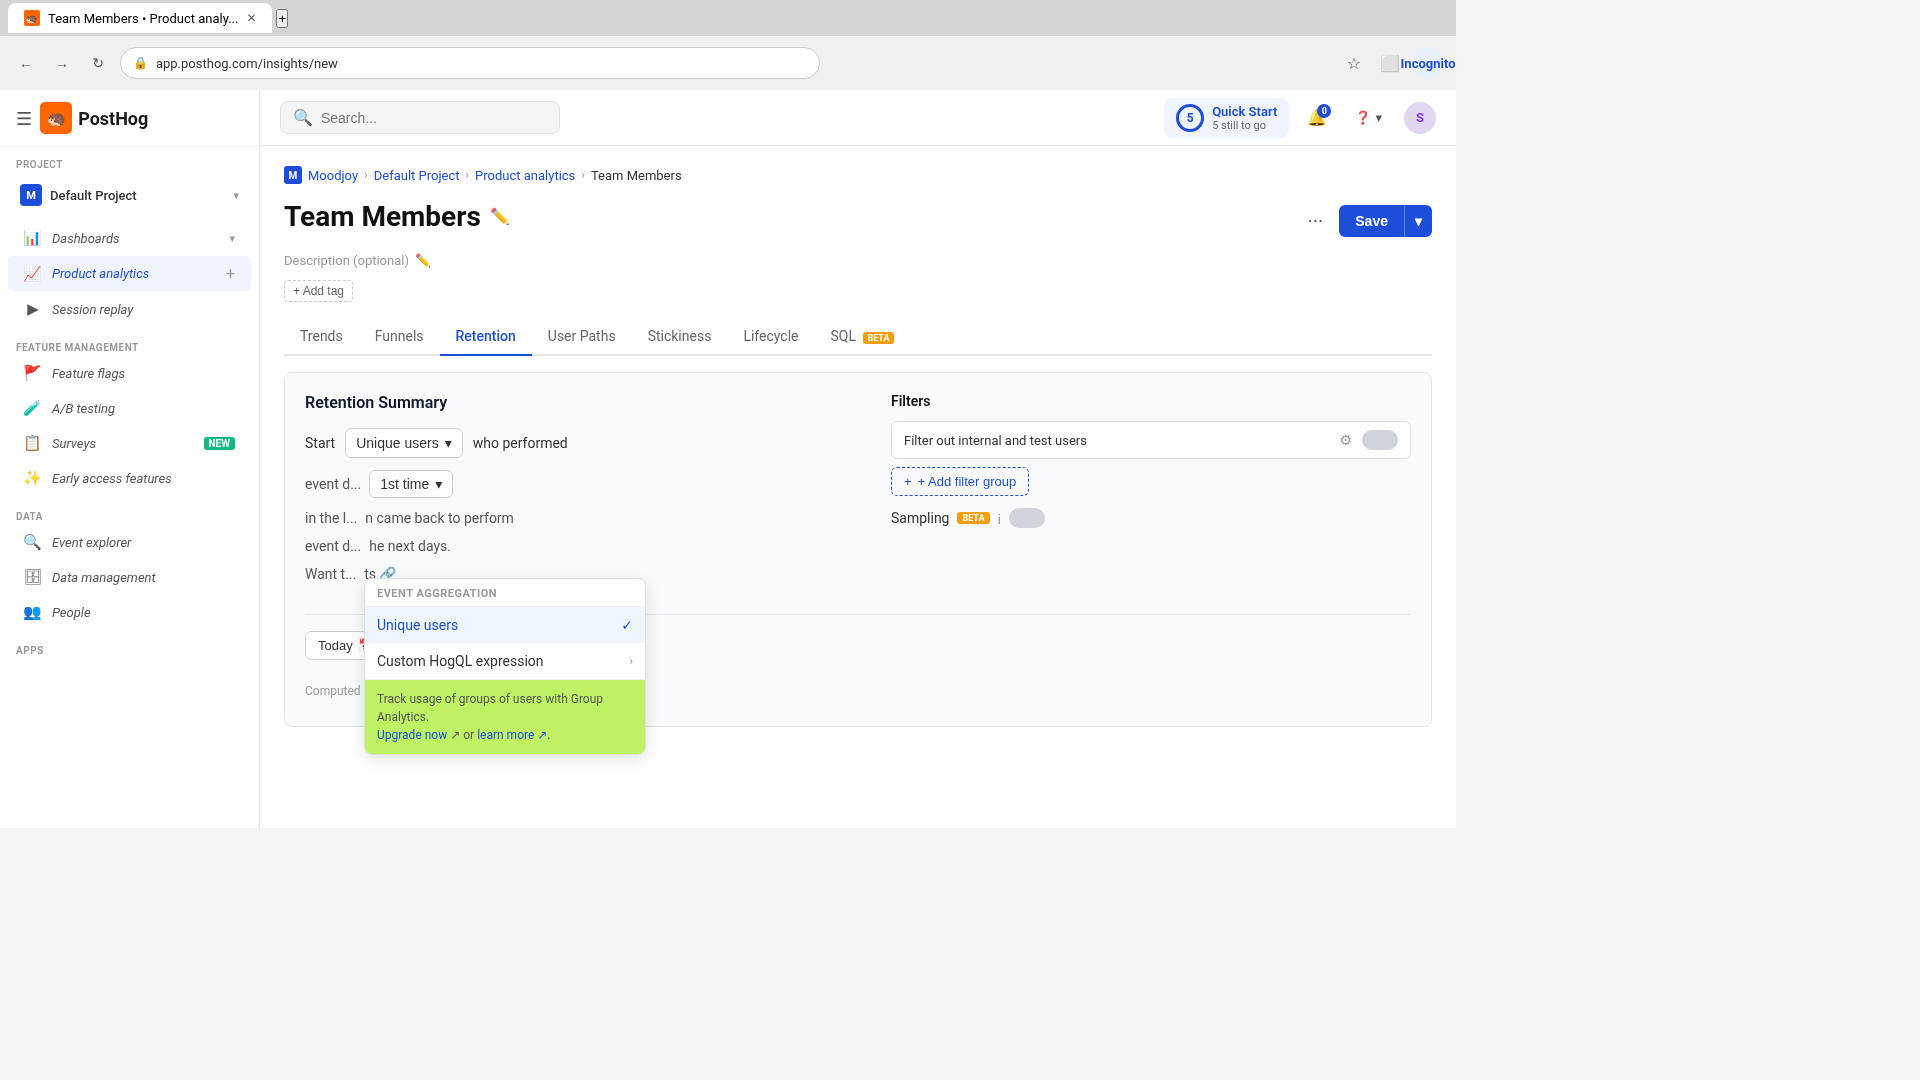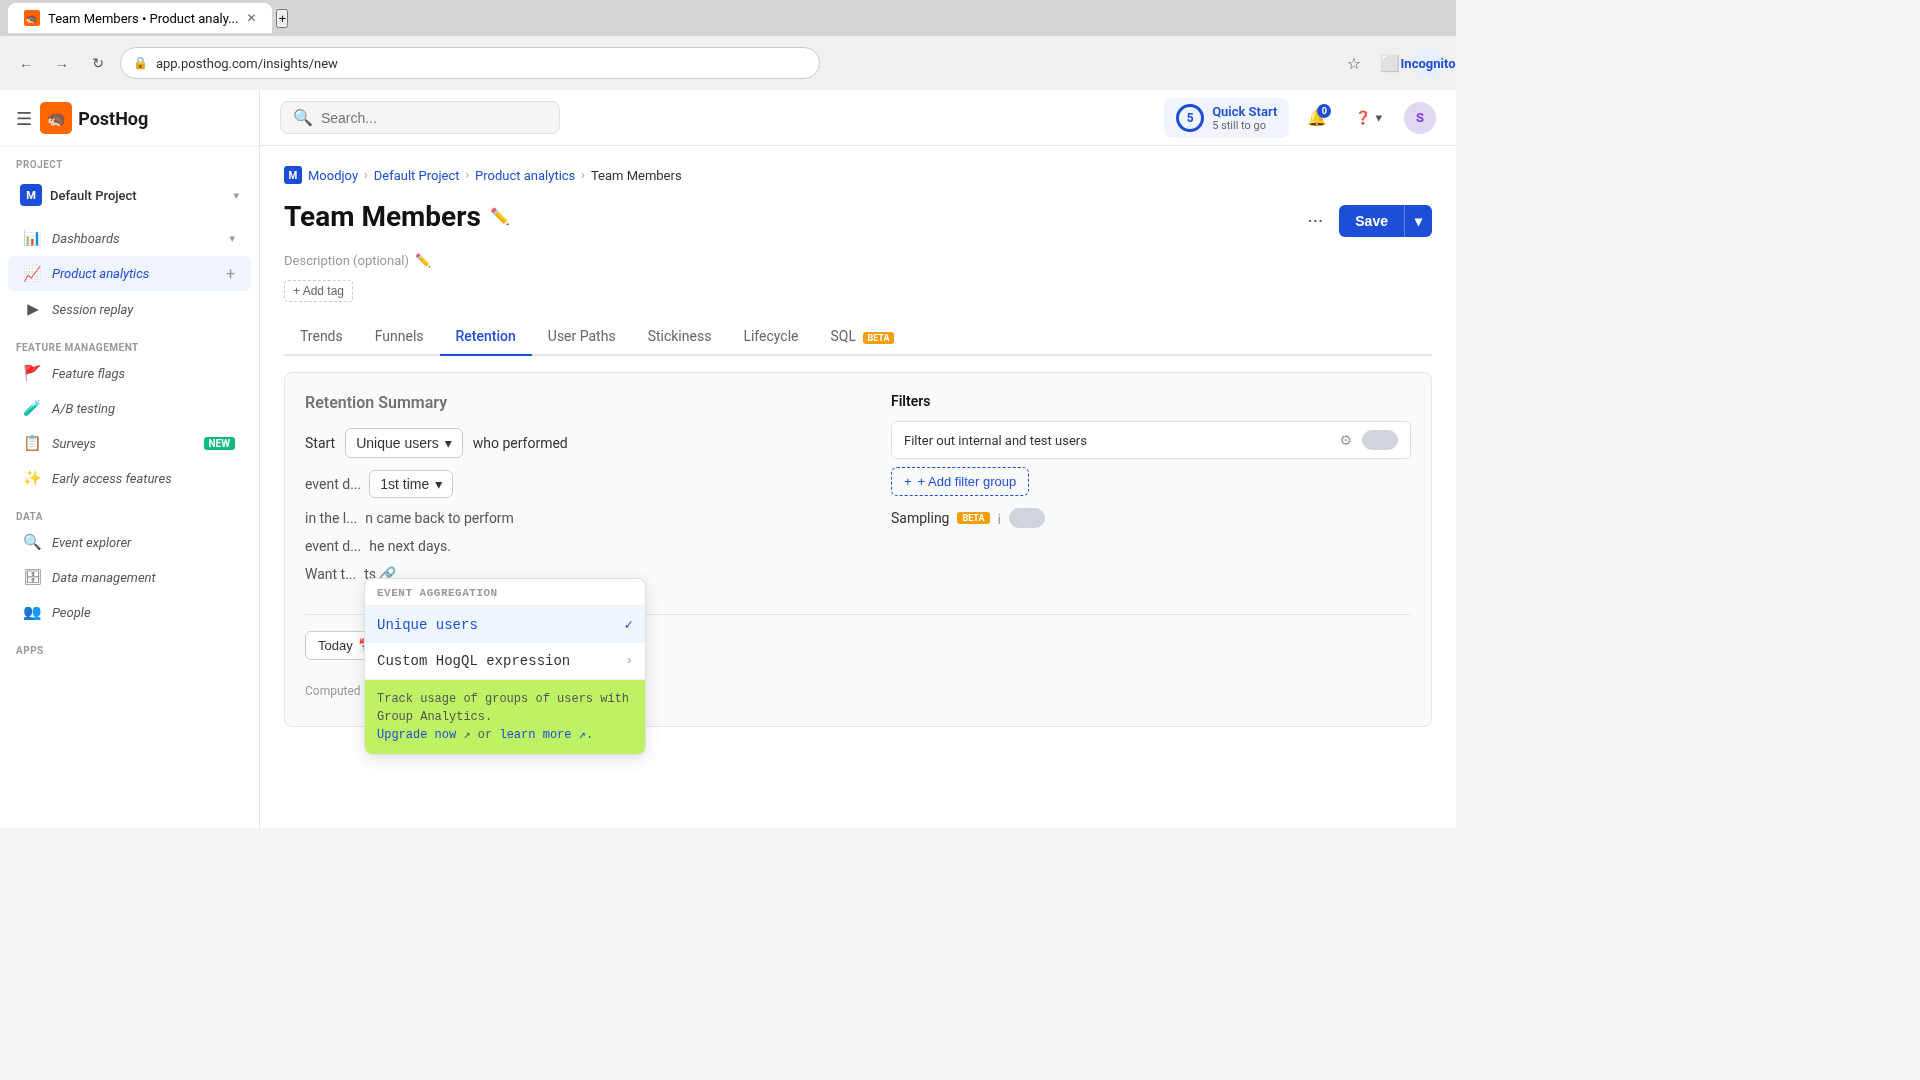--- a/index.html
+++ b/index.html
@@ -89,21 +89,21 @@
     .tab { padding: 10px 16px; font-size: 14px; color: #666; cursor: pointer; border-bottom: 2px solid transparent; margin-bottom: -2px; }
     .tab.active { color: #1d4ed8; border-bottom: 2px solid #1d4ed8; font-weight: 500; }
     .tab .beta-badge { background: #f59e0b; color: white; font-size: 9px; font-weight: 700; padding: 1px 4px; border-radius: 3px; margin-left: 4px; }
 
     
     .panel-area { background: #f9fafb; border: 1px solid #e5e5e5; border-radius: 8px; padding: 20px; margin-top: 16px; }
     .panel-header { display: flex; gap: 40px; }
     .panel-left { flex: 1; }
     .panel-right { width: 520px; }
 
-    .panel-title { font-size: 16px; font-weight: 600; color: #737373; margin-bottom: 16px; }
+    .panel-title { font-size: 16px; font-weight: 600; color: #0f172a; margin-bottom: 16px; }
 
     
     .show-row { display: flex; align-items: center; gap: 10px; margin-bottom: 12px; font-size: 14px; color: #333; }
     .dropdown-btn { display: flex; align-items: center; gap: 6px; background: #fff; border: 1px solid #ccc; border-radius: 6px; padding: 6px 10px; font-size: 14px; cursor: pointer; color: #333; }
 
     
     .event-row { display: flex; align-items: center; gap: 8px; margin-bottom: 12px; font-size: 14px; color: #555; flex-wrap: wrap; }
     .time-dropdown { display: flex; align-items: center; gap: 6px; background: #fff; border: 1px solid #ccc; border-radius: 6px; padding: 5px 10px; font-size: 14px; cursor: pointer; color: #333; }
 
     
@@ -122,21 +122,21 @@
     
     .bottom-bar { display: flex; align-items: center; gap: 10px; padding: 16px 0; border-top: 1px solid #e5e5e5; margin-top: 20px; }
     .date-btn { display: flex; align-items: center; gap: 6px; background: #fff; border: 1px solid #ccc; border-radius: 6px; padding: 6px 12px; font-size: 13px; cursor: pointer; color: #333; }
     .cohort-dropdown { display: flex; align-items: center; gap: 6px; background: #fff; border: 1px solid #ccc; border-radius: 6px; padding: 6px 12px; font-size: 13px; cursor: pointer; color: #333; width: 200px; }
 
     
     .computed-row { font-size: 12px; color: #999; padding: 8px 0; }
     .computed-row .refresh-link { color: #1d4ed8; text-decoration: none; cursor: pointer; }
 
     
-    .dropdown-overlay { position: absolute; top: 0; left: 0; width: 100%; height: 100%; pointer-events: none; z-index: 100; font-family: Liberation Mono, monospace; }
+    .dropdown-overlay { position: absolute; top: 0; left: 0; width: 100%; height: 100%; pointer-events: none; z-index: 100; }
     .event-agg-dropdown { position: absolute; top: 488px; left: 364px; width: 282px; background: #fff; border: 1px solid #e0e0e0; border-radius: 8px; box-shadow: 0 4px 16px rgba(0,0,0,0.12); pointer-events: all; overflow: hidden; }
     .event-agg-header { padding: 8px 12px 6px; font-size: 11px; font-weight: 700; color: #999; text-transform: uppercase; letter-spacing: 0.5px; border-bottom: 1px solid #f0f0f0; }
     .agg-item { display: flex; align-items: center; padding: 10px 12px; cursor: pointer; font-size: 14px; color: #333; gap: 8px; }
     .agg-item.active { background: #eff6ff; color: #1d4ed8; }
     .agg-item .check { color: #1d4ed8; font-size: 14px; margin-left: auto; }
     .agg-item-arrow { color: #999; margin-left: auto; font-size: 12px; }
     .agg-promo { padding: 10px 12px; background: #bef264; border-top: 1px solid #f0f0f0; font-size: 12px; color: #555; line-height: 1.5; }
     .agg-promo a { color: #1d4ed8; text-decoration: none; }
 
     

